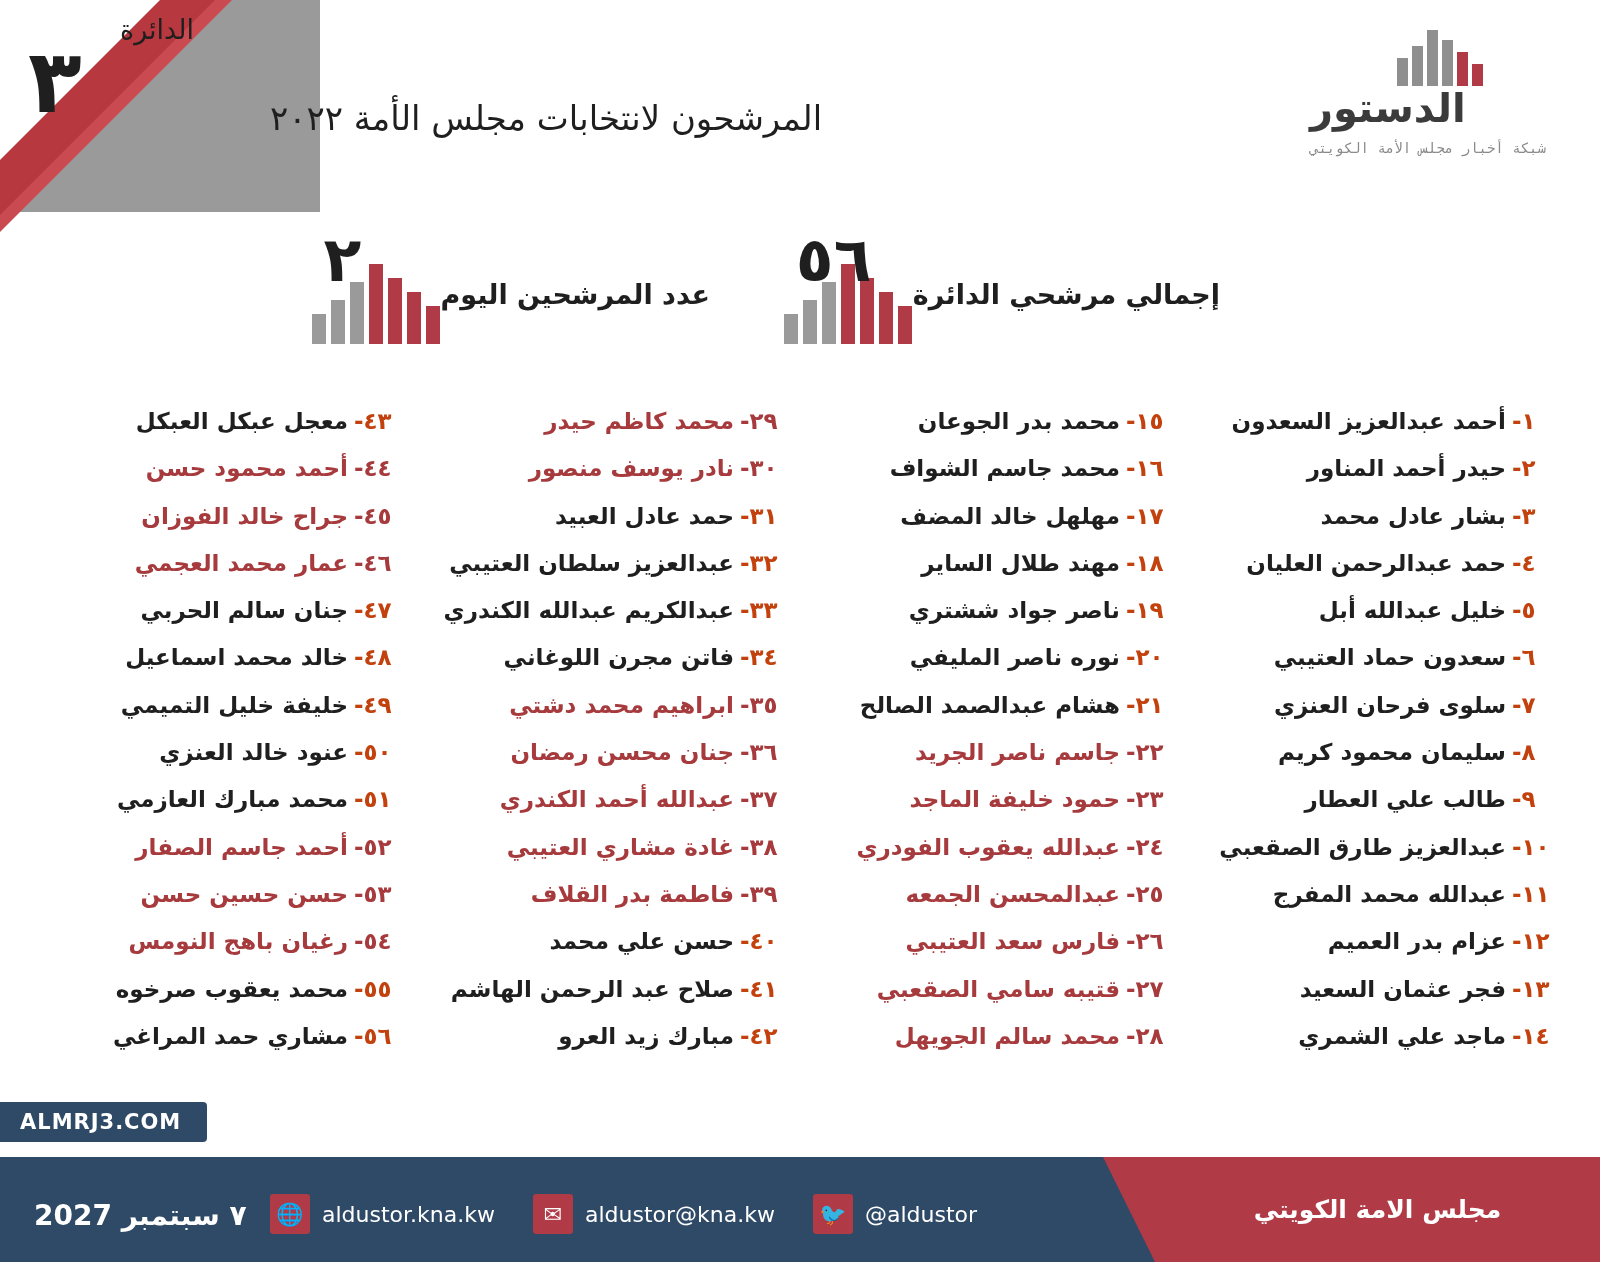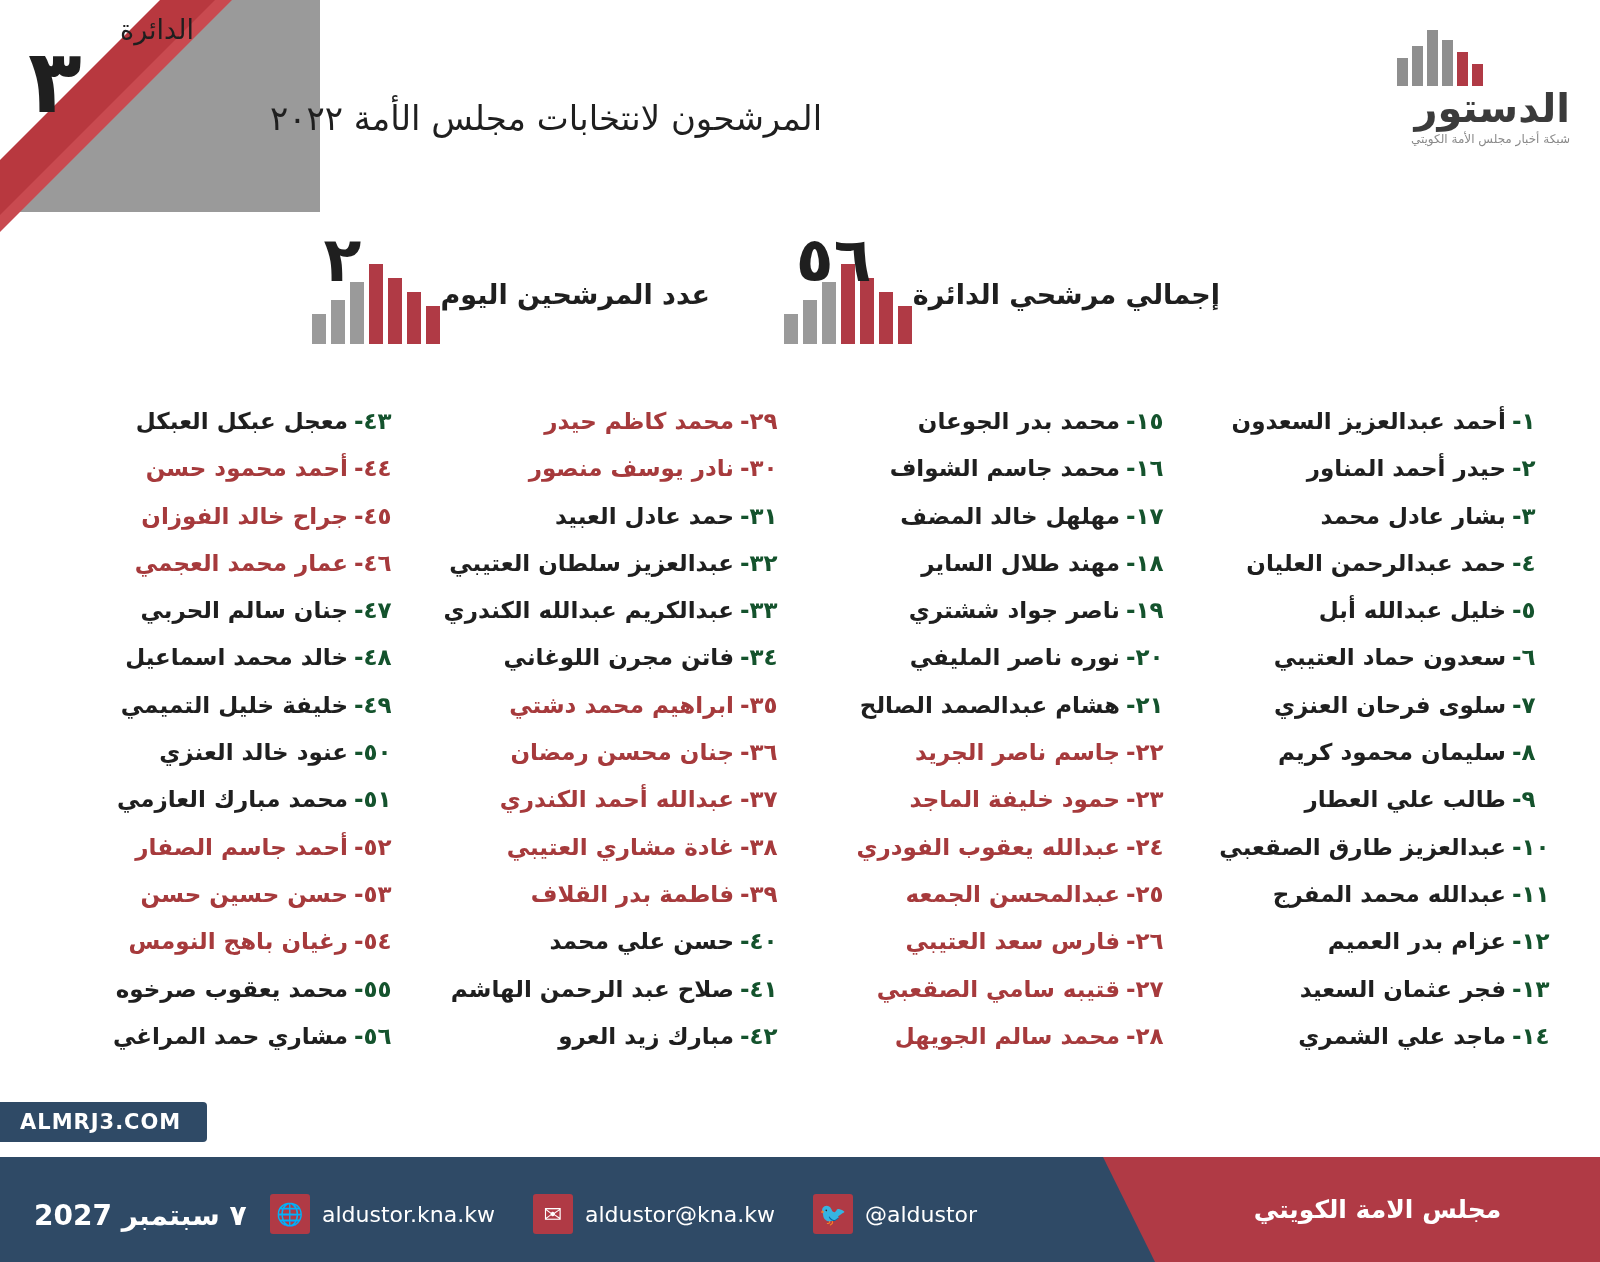--- a/index.html
+++ b/index.html
@@ -63,33 +63,33 @@
     letter-spacing: -1px;
     text-align: left;
     direction: rtl;
     width: 1020px;
   }
 
   
   .logo {
     position: absolute; top: 28px; right: 30px;
     width: 260px; height: 110px;
-    text-align: right;
+    text-align: left;
     direction: rtl;
   }
   .logo-bars {
     position: relative; width: 100px; height: 58px; margin: 0 auto 2px auto;
     display: flex; align-items: flex-end; justify-content: center; gap: 4px;
   }
   .logo-bars i { display: block; width: 11px; background: #9b9b9b; }
   .logo-text {
     font-size: 40px; font-weight: bold; color: #3b3b3b; line-height: 1;
   }
   .logo-sub {
-    font-size: 12px; color: #8a8a8a; margin-top: 4px;
+    font-size: 14px; color: #8a8a8a; margin-top: 12px; font-family: Liberation Mono, monospace;
   }
 
   
   .stats {
     position: absolute; top: 215px; left: 0; width: 1600px; height: 185px;
   }
   .stat {
     position: absolute; top: 12px;
     display: flex; flex-direction: row-reverse; align-items: center; gap: 14px;
     direction: rtl;
@@ -126,21 +126,21 @@
     flex: 1 1 25%;
     padding: 0 8px;
   }
   .row {
     display: flex; flex-direction: row; align-items: baseline;
     height: 47.3px;
     direction: rtl;
   }
   .row .num {
     flex: 0 0 58px;
-    font-size: 23px; font-weight: bold; color: #14532d;
+    font-size: 23px; font-weight: bold; color: #c2410c;
     text-align: left;
     padding-left: 6px;
     white-space: nowrap;
   }
   .row .name {
     flex: 1 1 auto;
     font-size: 23px; font-weight: bold;
     text-align: right;
     white-space: nowrap;
   }

